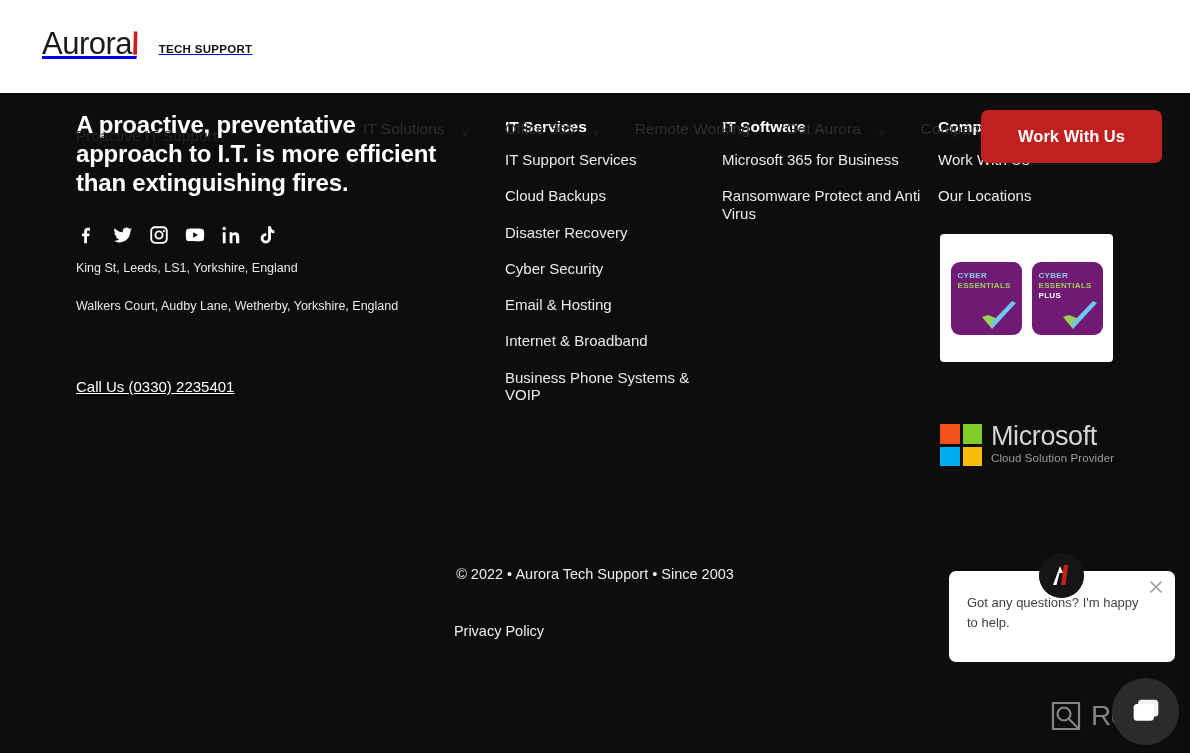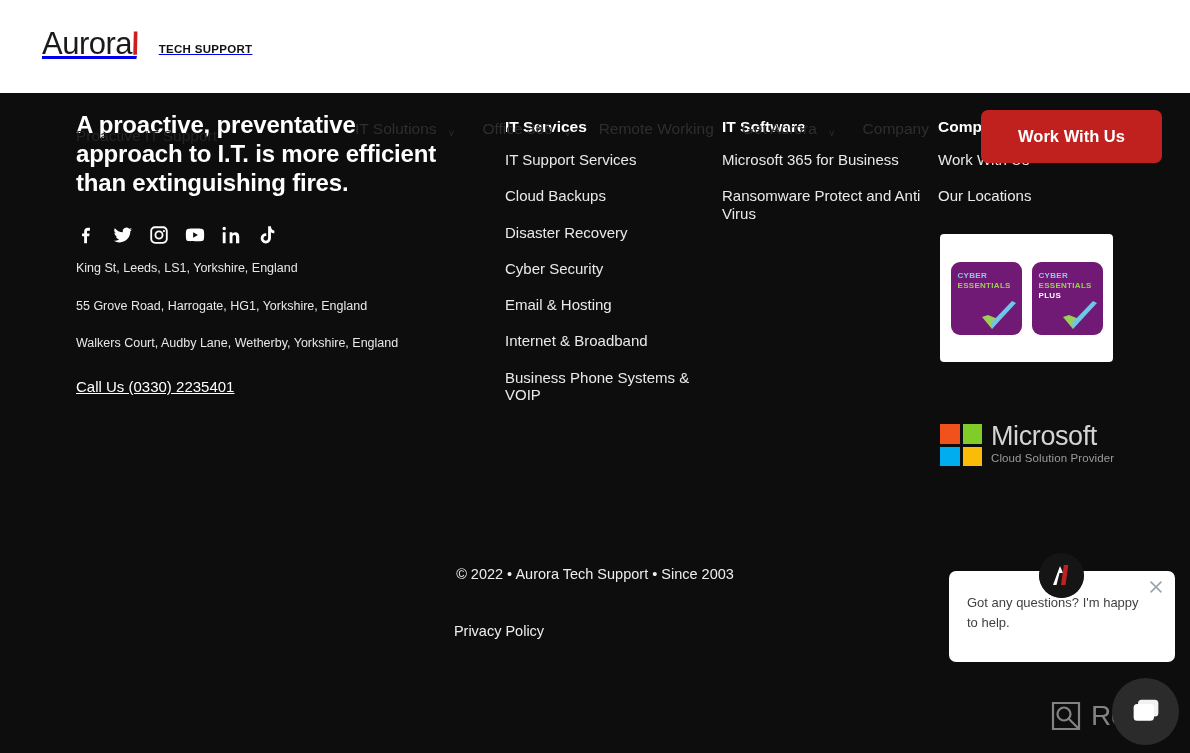--- a/index.html
+++ b/index.html
@@ -34,21 +34,21 @@
   
   .ghostnav {
     position:absolute; left:0; top:93px; width:1190px; height:62px;
     z-index:5; pointer-events:none;
   }
   .ghostnav-inner {
     position:absolute; left:355px; top:27px;
     display:flex; align-items:center; gap:28px;
     font-size:15.5px; color:#2e2e2e; white-space:nowrap;
   }
-  .ghost-item { display:flex; align-items:flex-end; gap:12px; }
+  .ghost-item { display:flex; align-items:flex-end; gap:18px;margin-left:8px; }
   .ghost-caret { font-size:10px; position:relative; top:1px; }
 
   
   .headline {
     position:absolute; left:76px; top:110px; width:360px;
     font-size:24px; line-height:1.21; font-weight:700; color:#ffffff;
     letter-spacing:-0.2px;
   }
   .ghost-head {
     position:absolute; left:76px; top:127px; width:260px;
@@ -228,21 +228,20 @@
     </a>
     <a class="social" href="#">
       <svg viewBox="0 0 24 24">
           <path d="M16.3 2.5h-3.1v13.1a2.5 2.5 0 1 1-2-2.4V10a5.6 5.6 0 1 0 5.1 5.6V8.9c1 .8 2.3 1.3 3.7 1.3V7.1c-2.1 0-3.7-1.7-3.7-4.6z"></path>
         </svg>
     </a>
   </div>
 
   <div class="addresses">
     <div class="addr">King St, Leeds, LS1, Yorkshire, England</div>
-    <div class="addr">55 Grove Road, Harrogate, HG1, Yorkshire, England</div>
     <div class="addr">Walkers Court, Audby Lane, Wetherby, Yorkshire, England</div>
   </div>
   <a class="callus" href="#">Call Us (0330) 2235401</a>
 
   <div class="col col-services">
     <div class="col-title">IT Services</div>
     <a class="col-link" href="#">IT Support Services</a>
     <a class="col-link" href="#">Cloud Backups</a>
     <a class="col-link" href="#">Disaster Recovery</a>
     <a class="col-link" href="#">Cyber Security</a>

